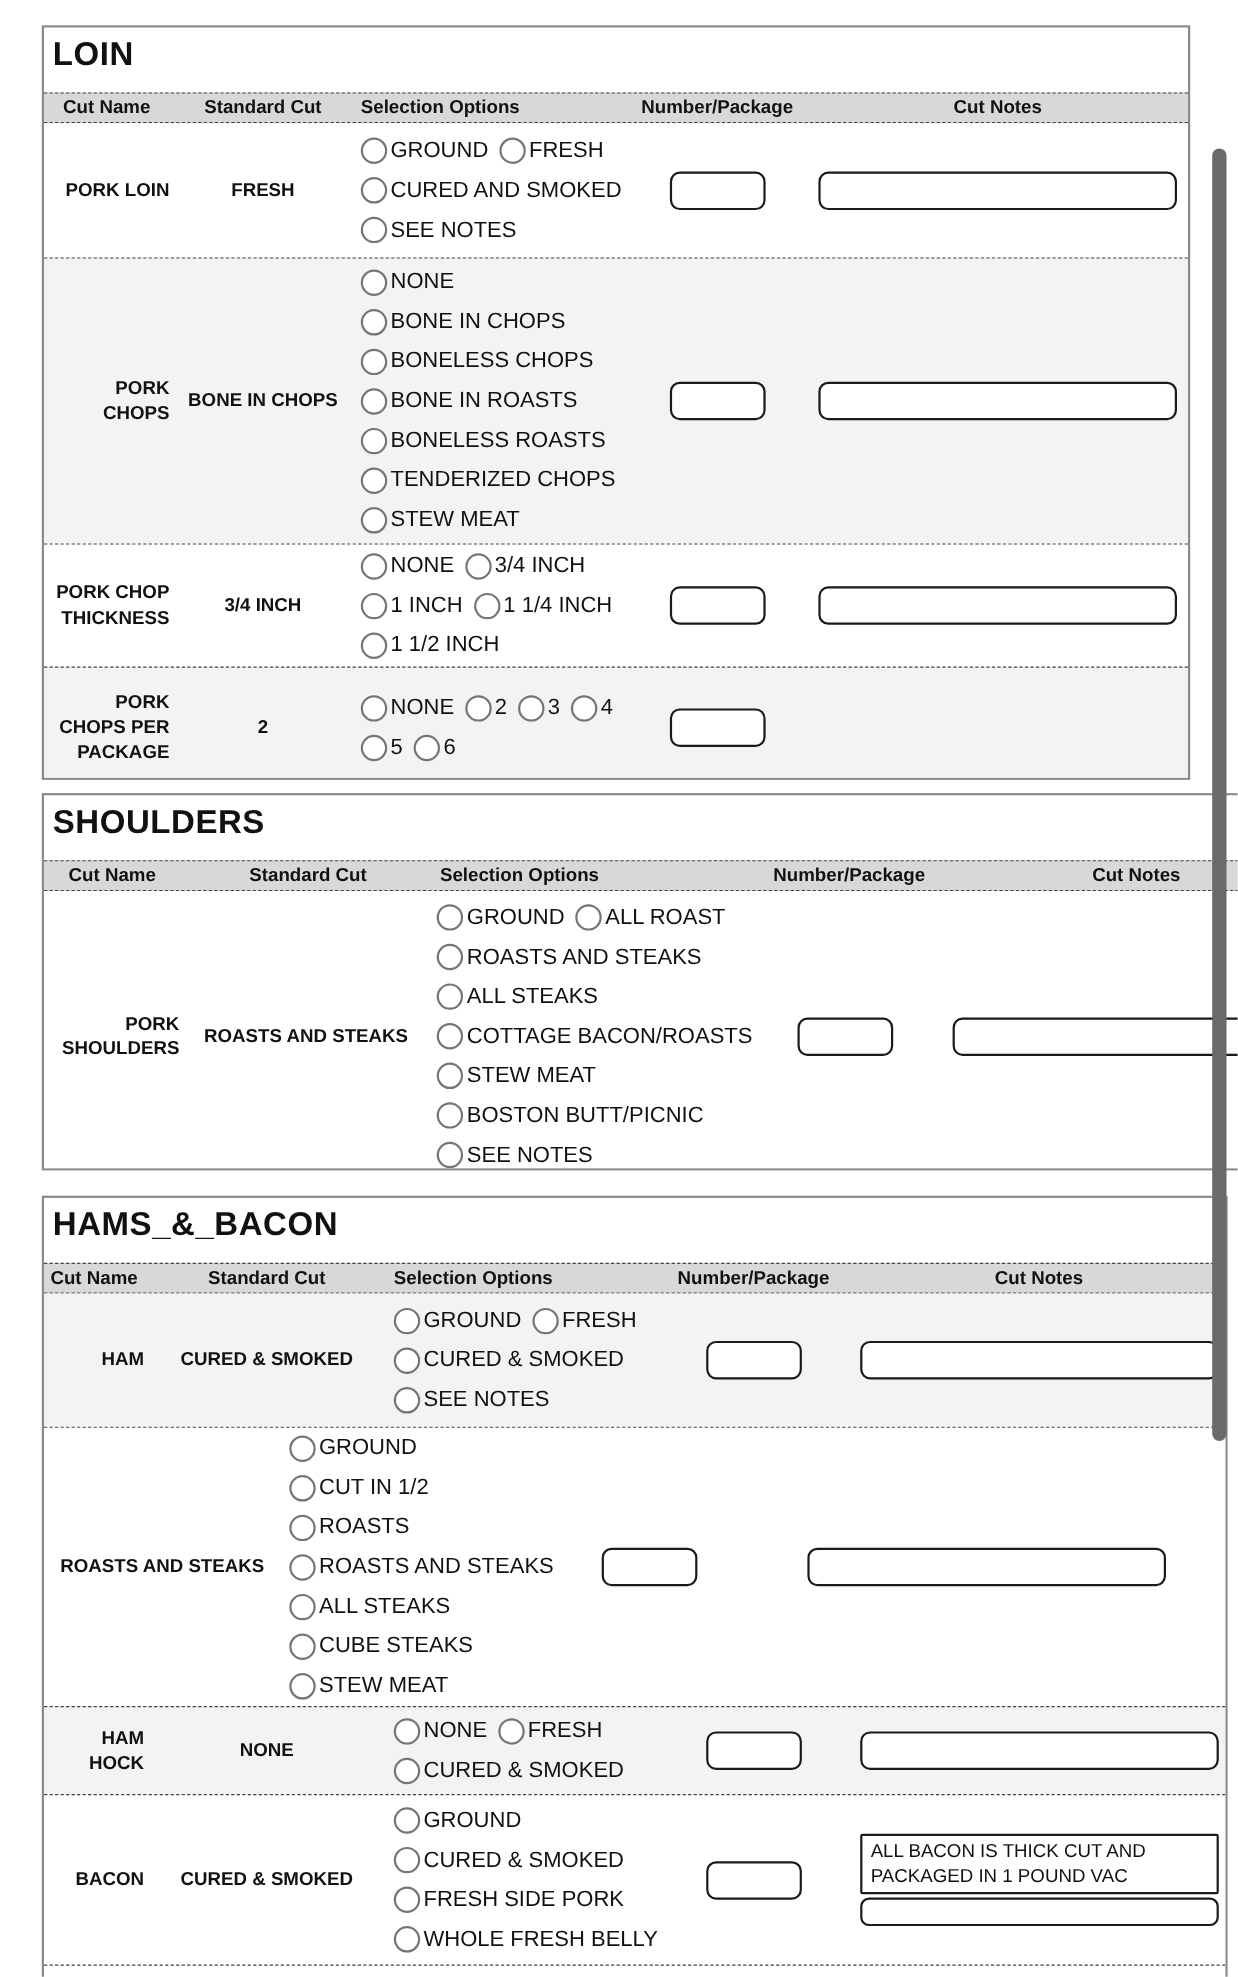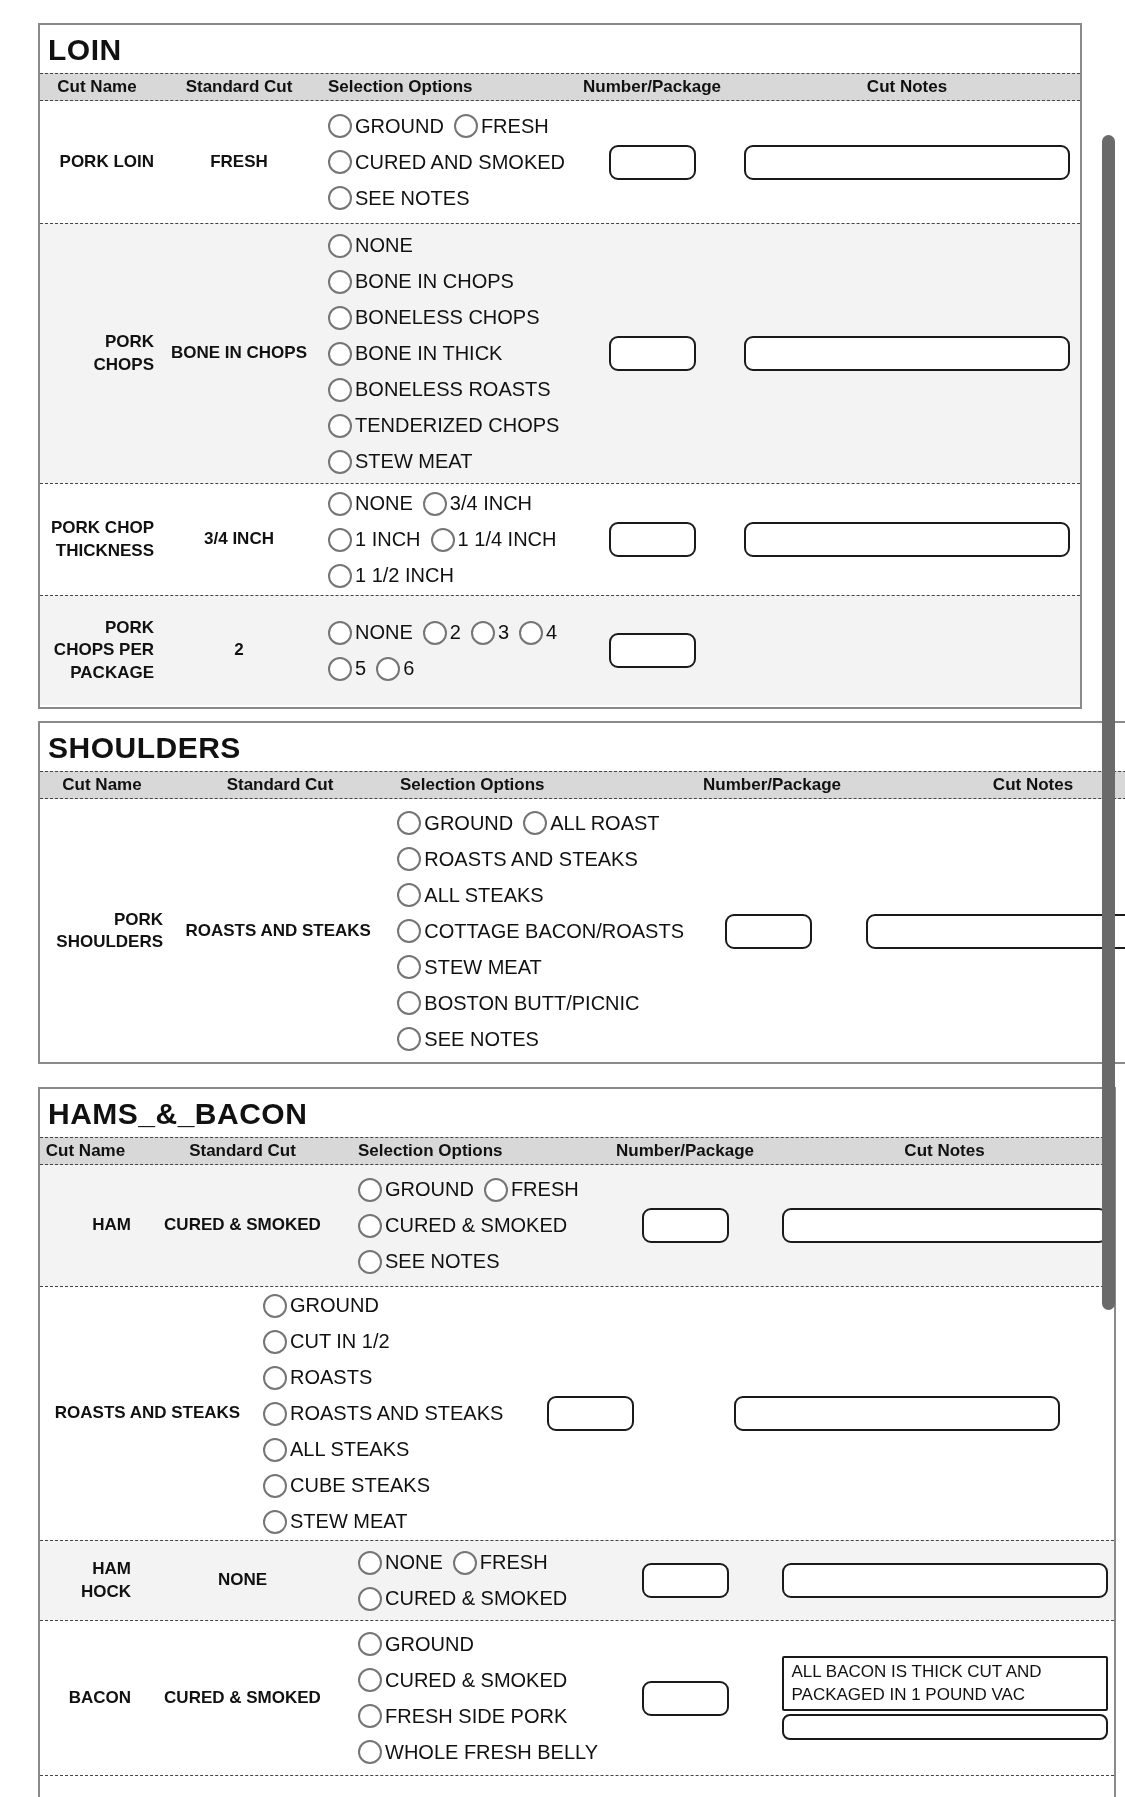--- a/index.html
+++ b/index.html
@@ -5,21 +5,21 @@
   * { margin:0; padding:0; box-sizing:border-box; }
   html,body { width:1125px; height:1797px; background:#ffffff; overflow:hidden;
     font-family:"Liberation Sans", sans-serif; color:#111; position:relative; }
 
   .panel { position:absolute; border:2px solid #8a8a8a; background:#fff; overflow:hidden; }
 
   .title { font-size:30px; font-weight:bold; padding:8px 0 6px 8px; letter-spacing:.5px; }
 
   .thead { display:flex; align-items:center; height:28px; background:#d8d8d8;
     border-top:1.5px dashed #444; border-bottom:1.5px dashed #444;
-    font-weight:bold; font-size:17px; }
+    font-weight:bold; font-size:17px;margin-top:11px; }
   .thead .col { justify-content:center; }
   .thead .c3 { justify-content:flex-start; padding-left:8px; }
 
   .row { display:flex; align-items:stretch; background:#fff; }
   .row + .row { border-top:1.5px dashed #444; }
   .row.shade { background:#f3f3f3; }
   .row.dash-bottom { border-bottom:1.5px dashed #444; }
 
   .col { display:flex; align-items:center; justify-content:center; }
   .c1 { justify-content:flex-end; padding-right:4px; }
@@ -132,21 +132,21 @@
           </div>
           <div class="opt-line">
             <span class="opt">
               <span class="radio"></span>
               <span class="opt-label">BONELESS CHOPS</span>
             </span>
           </div>
           <div class="opt-line">
             <span class="opt">
               <span class="radio"></span>
-              <span class="opt-label">BONE IN THICK</span>
+              <span class="opt-label">BONE IN ROASTS</span>
             </span>
           </div>
           <div class="opt-line">
             <span class="opt">
               <span class="radio"></span>
               <span class="opt-label">BONELESS ROASTS</span>
             </span>
           </div>
           <div class="opt-line">
             <span class="opt">

